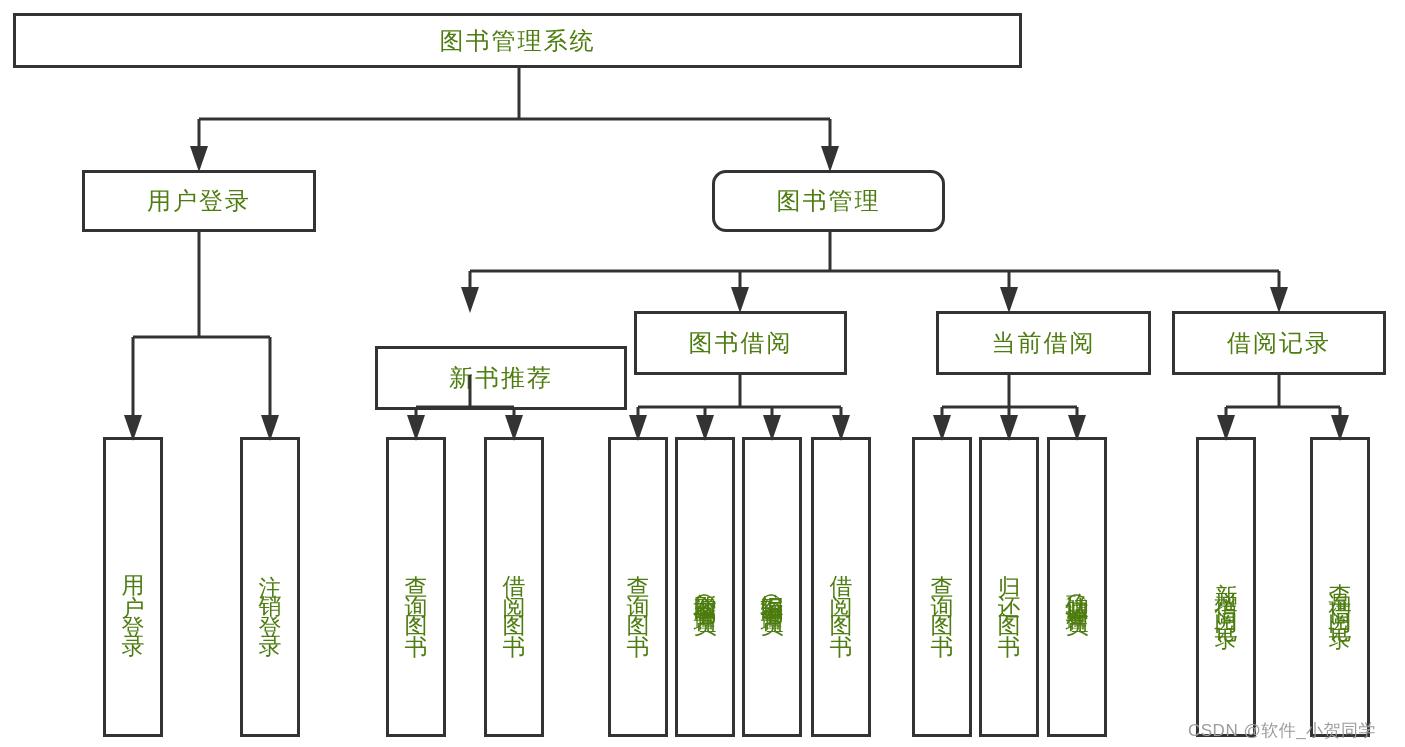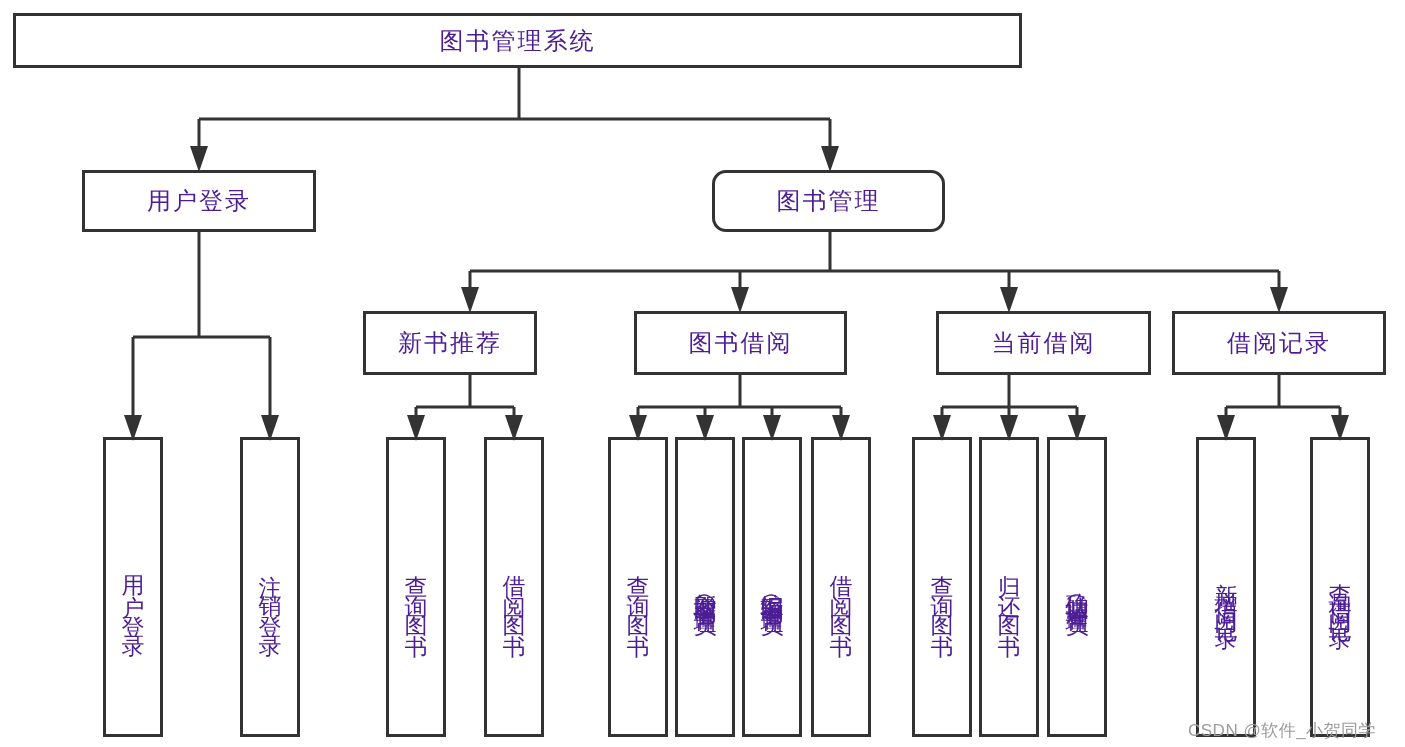--- a/index.html
+++ b/index.html
@@ -9,29 +9,29 @@
     font-family:"Liberation Sans", sans-serif;
     color:#333333;
   }
   .stage { position:absolute; left:0; top:0; width:1405px; height:747px; }
   svg.connectors { position:absolute; left:0; top:0; z-index:3; pointer-events:none; }
 
   .node {
     position:absolute; box-sizing:border-box;
     background:#ffffff; border:3px solid #333333;
     display:flex; align-items:center; justify-content:center;
-    z-index:2; color:#4c1d95;
+    z-index:2; color:#4d7c0f;
   }
   .h-label { font-size:24px; letter-spacing:2px; white-space:nowrap; }
 
   .root   { left:13px;   top:13px;  width:1009px; height:55px; }
   .l2-a   { left:82px;   top:170px; width:234px;  height:62px; }
   .l2-b   { left:712px;  top:170px; width:233px;  height:62px;border-radius:14px; }
   .l3     { top:311px;   height:64px; }
-  .l3-a   { left:363px;  width:174px; }
+  .l3-a   { left:375px;  width:252px;margin-top:35px; }
   .l3-b   { left:634px;  width:213px; }
   .l3-c   { left:936px;  width:215px; }
   .l3-d   { left:1172px; width:214px; }
 
   .leaf   { top:437px; width:60px; height:300px; }
   .lf-1  { left:103px; }  .lf-2  { left:240px; }
   .lf-3  { left:386px; }  .lf-4  { left:484px; }
   .lf-5  { left:608px; }  .lf-6  { left:675px; }
   .lf-7  { left:742px; }  .lf-8  { left:811px; }
   .lf-9  { left:912px; }  .lf-10 { left:979px; }

